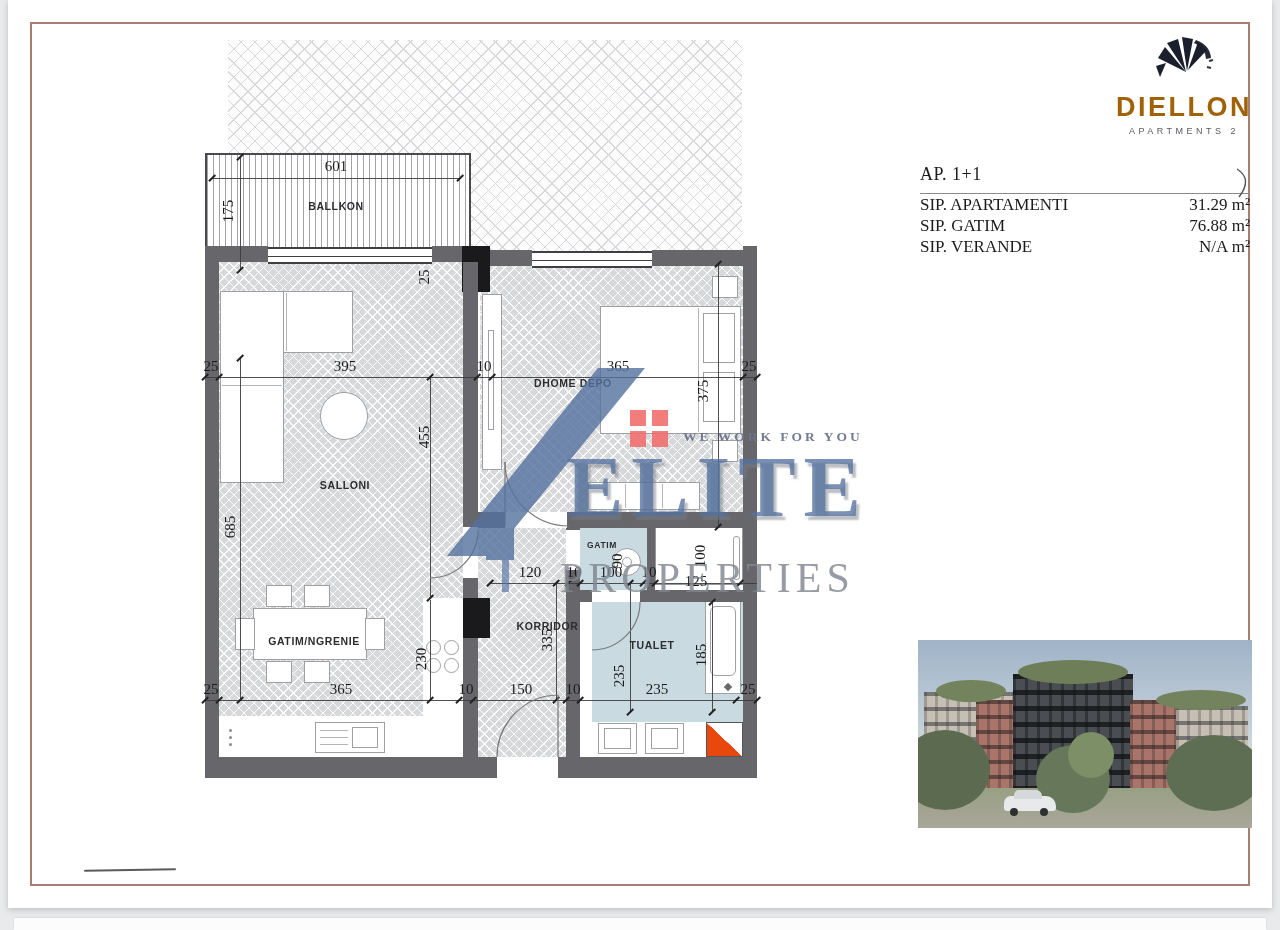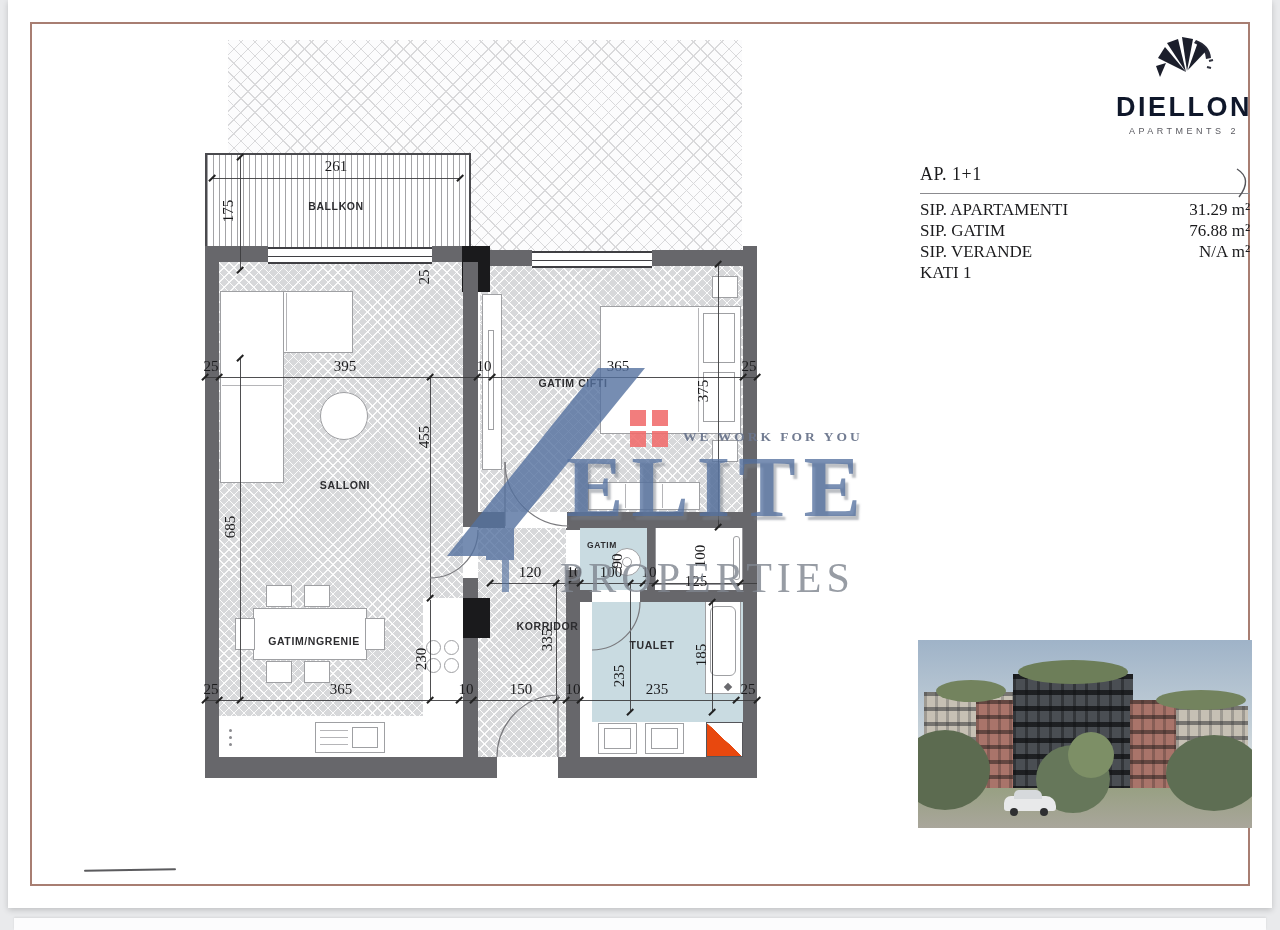--- a/index.html
+++ b/index.html
@@ -54,28 +54,28 @@
   
   .wm-tag{position:absolute;left:683px;top:429px;z-index:8;font:bold 13.5px "Liberation Serif",serif;
       letter-spacing:3px;color:rgba(106,117,140,.95);white-space:nowrap}
   .wm-name{position:absolute;left:566px;top:444px;z-index:8;font:bold 86px "Liberation Serif",serif;
       letter-spacing:8px;line-height:1;color:rgba(84,113,159,.78);
       text-shadow:3px 4px 2px rgba(120,125,135,.5);white-space:nowrap}
   .wm-word{position:absolute;left:560px;top:554px;z-index:8;font:42px "Liberation Serif",serif;
       letter-spacing:5px;color:rgba(128,134,144,.82);white-space:nowrap}
   
   .brand{position:absolute;left:1110px;top:36px;width:148px;text-align:center;z-index:6}
-  .brand-name{font:bold 27px "Liberation Sans",sans-serif;letter-spacing:2.5px;color:#0f172a;margin-top:6px}
+  .brand-name{font:bold 27px "Liberation Sans",sans-serif;letter-spacing:2.5px;color:#a16207;margin-top:6px}
   .brand-sub{font:9px "Liberation Sans",sans-serif;letter-spacing:3.5px;color:#5a5a60;margin-top:3px}
   
   .infopanel{position:absolute;left:920px;top:164px;width:330px;z-index:6;color:#1b1b1d}
   .info-title{font:18px "Liberation Serif",serif;letter-spacing:.5px}
   .info-rule{height:1px;background:#8b8b8f;margin-top:8px}
   .irow{display:flex;justify-content:space-between;font:17px "Liberation Serif",serif;line-height:21px}
-  #info-rows{margin-top:5px}
+  #info-rows{}
   .info-line{font:17px "Liberation Serif",serif;line-height:21px}
   
   .photo{position:absolute;left:918px;top:640px;width:334px;height:188px;overflow:hidden;z-index:6;
          background:linear-gradient(180deg,#9fb3c8 0%,#c3cfd7 45%,#e7e7e4 78%,#d8d5cc 100%);}
   .bld{position:absolute}
   .grid-dark{background:
      repeating-linear-gradient(180deg,rgba(15,16,18,.75) 0 5px,rgba(0,0,0,0) 5px 16px),
      repeating-linear-gradient(90deg,rgba(15,16,18,.4) 0 3px,rgba(0,0,0,0) 3px 12px),#4a4e53;}
   .grid-cream{background:
      repeating-linear-gradient(180deg,rgba(40,42,46,.5) 0 4px,rgba(0,0,0,0) 4px 15px),
@@ -236,27 +236,27 @@
       <div class="tick" style="left: 556px; top: 700px;"></div>
       <div class="tick" style="left: 630px; top: 583px;"></div>
       <div class="tick" style="left: 630px; top: 712px;"></div>
       <div class="tick" style="left: 712px; top: 602px;"></div>
       <div class="tick" style="left: 712px; top: 712px;"></div>
     </div>
   <div id="room-labels">
       <span class="room-label" style="left: 336px; top: 206px;">BALLKON</span>
       <span class="room-label" style="left: 345px; top: 485px;">SALLONI</span>
       <span class="room-label" style="left: 314px; top: 641px;">GATIM/NGRENIE</span>
-      <span class="room-label" style="left: 573px; top: 383px;">GATIM CIFTI</span>
+      <span class="room-label" style="left: 573px; top: 383px;">DHOME DEPO</span>
       <span class="room-label" style="left: 533px; top: 626px; padding-left: 29px;">KORRIDOR</span>
       <span class="room-label s" style="left: 602px; top: 545px;">GATIM</span>
       <span class="room-label" style="left: 652px; top: 645px;">TUALET</span>
     </div>
   <div id="dims">
-      <span class="dim" style="left: 336px; top: 166px;">261</span>
+      <span class="dim" style="left: 336px; top: 166px;">601</span>
       <span class="dim r" style="left: 228px; top: 211px;">175</span>
       <span class="dim" style="left: 211px; top: 366px;">25</span>
       <span class="dim" style="left: 345px; top: 366px;">395</span>
       <span class="dim" style="left: 484px; top: 366px;">10</span>
       <span class="dim" style="left: 618px; top: 366px;">365</span>
       <span class="dim" style="left: 749px; top: 366px;">25</span>
       <span class="dim" style="left: 211px; top: 689px;">25</span>
       <span class="dim" style="left: 341px; top: 689px;">365</span>
       <span class="dim" style="left: 466px; top: 689px;">10</span>
       <span class="dim" style="left: 521px; top: 689px;">150</span>
@@ -337,21 +337,20 @@
       </div>
       <div class="irow">
         <span>SIP. GATIM</span>
         <span>76.88 m²</span>
       </div>
       <div class="irow">
         <span>SIP. VERANDE</span>
         <span>N/A m²</span>
       </div>
     </div>
-  <div class="info-line">KATI 1</div>
 </div>
 
 <div class="photo">
   <div class="bld grid-cream" style="left:6px;top:52px;width:92px;height:100px"></div>
   <div class="bld grid-brick" style="left:58px;top:60px;width:40px;height:92px"></div>
   <div class="bld grid-dark" style="left:95px;top:34px;width:120px;height:124px"></div>
   <div class="bld grid-brick" style="left:212px;top:60px;width:50px;height:98px"></div>
   <div class="bld grid-cream" style="left:258px;top:66px;width:72px;height:92px"></div>
   <div class="tree" style="left:18px;top:40px;width:70px;height:22px;background:#73835e"></div>
   <div class="tree" style="left:100px;top:20px;width:110px;height:24px;background:#6d7e59"></div>

